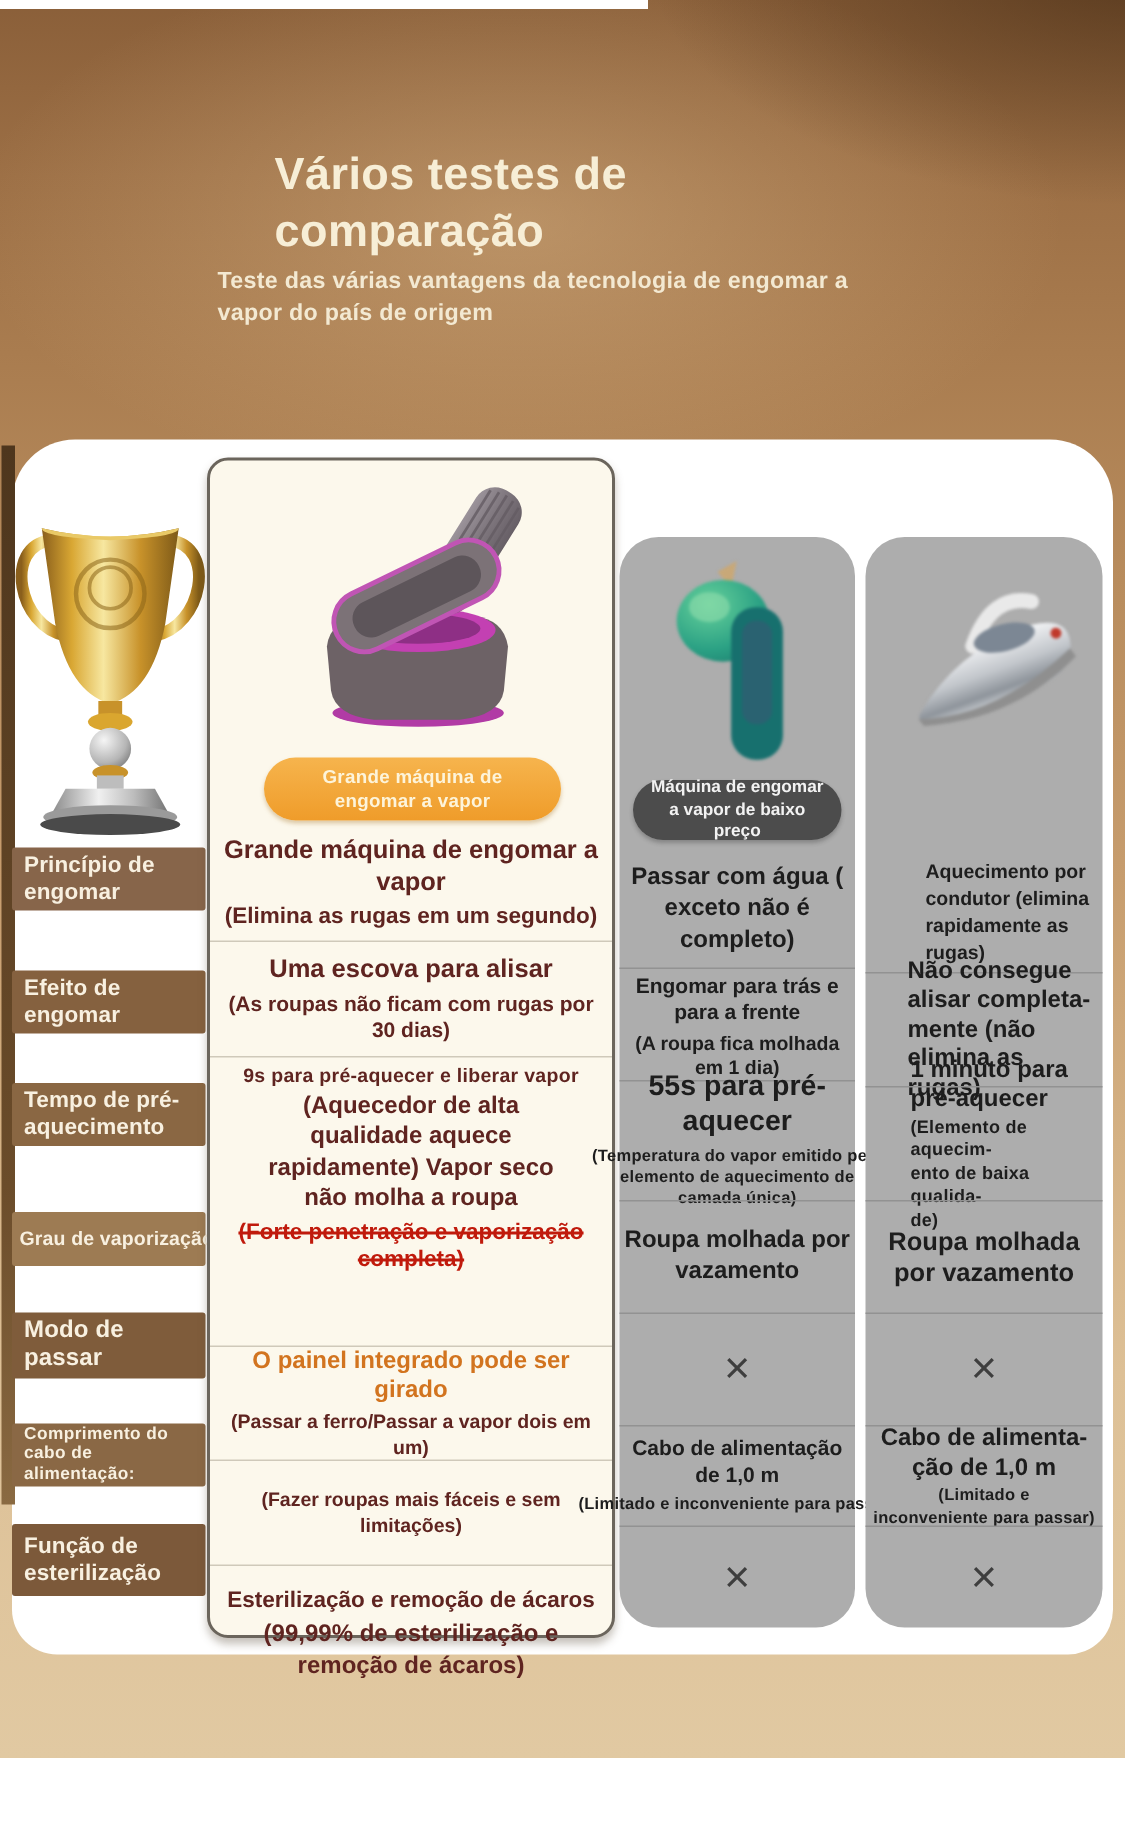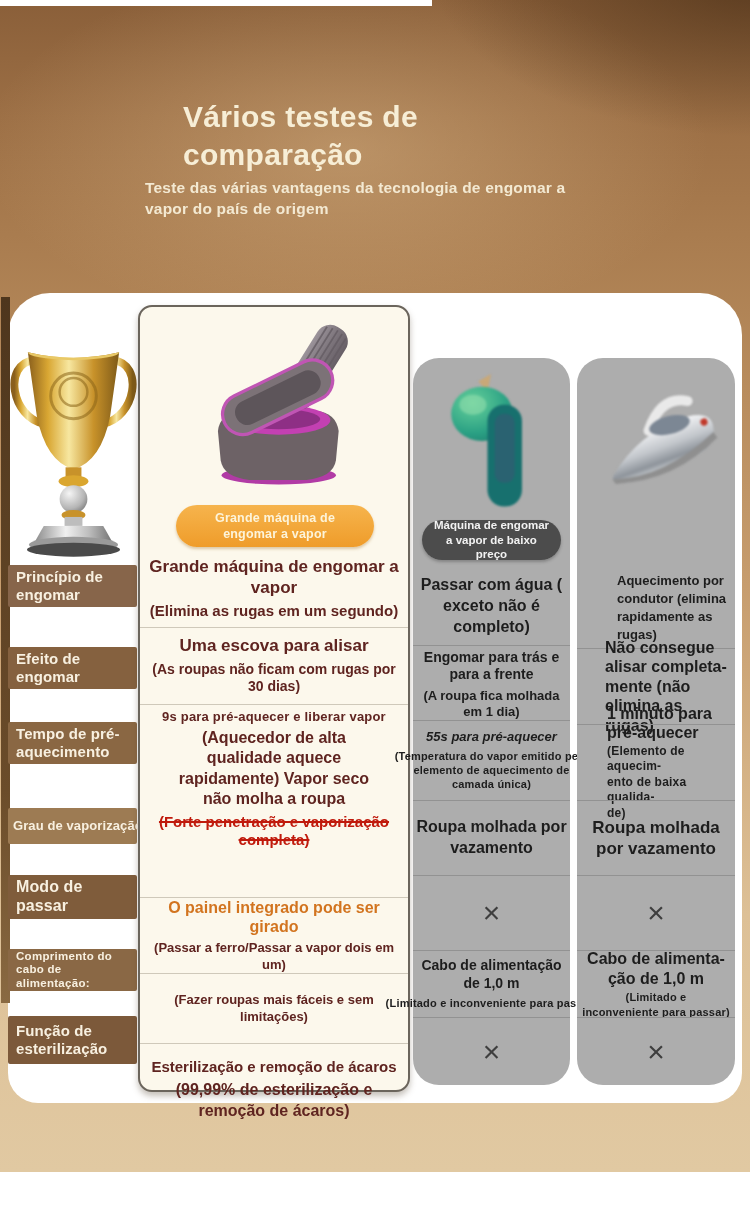--- a/index.html
+++ b/index.html
@@ -93,21 +93,21 @@
   .g-row{box-sizing:border-box;display:flex;flex-direction:column;justify-content:center;align-items:center;gap:4px;}
   .g-div{border-top:1.5px solid #929292;}
   .pre{white-space:pre-line;}
   .cross{font-weight:400;font-size:30px;color:#3e3e3e;line-height:1;}
 
   
   .c1{height:77px;} .c2{height:75px;justify-content:flex-end;} .c3{height:80px;} .c4{height:75px;}
   .c5{height:75px;} .c6{height:67px;} .c7{height:68px;}
   .g16{font-size:16px;line-height:1.3;}
   .g14{font-size:14px;line-height:1.25;}
-  .g15{font-size:13px;line-height:1.2;font-style:italic;}
+  .g15{font-size:19px;line-height:1.2;}
   .g13{font-size:13px;line-height:1.25;}
   .cap11-wide{font-size:11px;line-height:1.3;letter-spacing:.2px;width:196px;margin-left:0;}
   .cap11-l{font-size:11px;line-height:1.3;letter-spacing:.2px;width:214px;}
 
   
   .left-row{align-items:flex-start;text-align:left;}
   .pl40{padding-left:40px;} .pl28{padding-left:28px;} .pl30{padding-left:30px;}
   .g13-lh{font-size:13px;line-height:1.4;}
   .g16-lh{font-size:16px;line-height:1.22;}
   .g12{font-size:12px;line-height:1.3;letter-spacing:.2px;}

